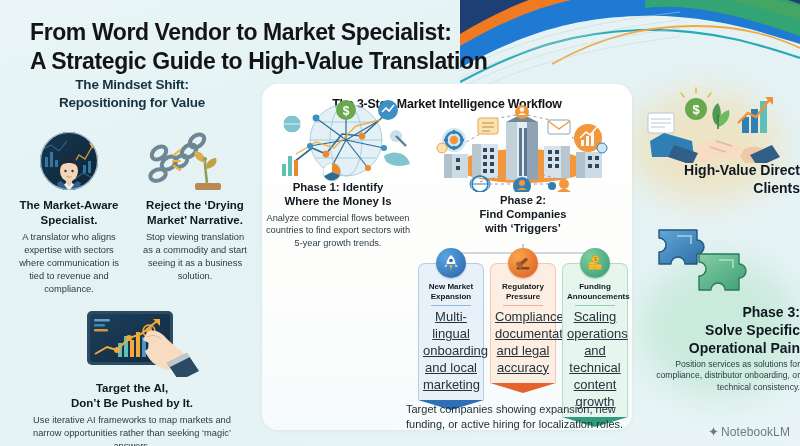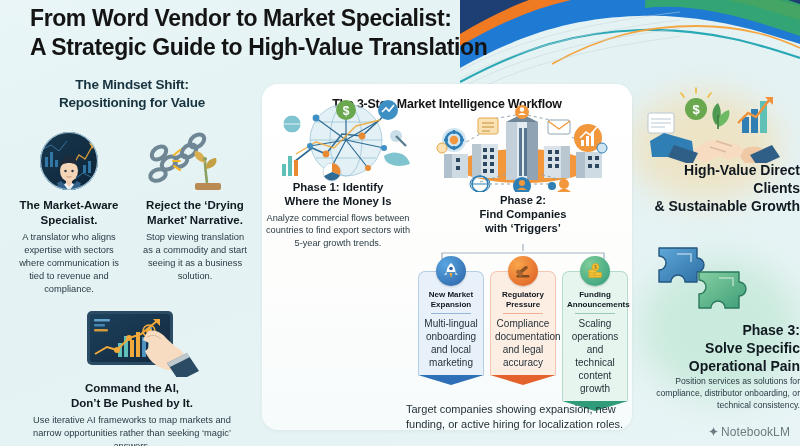--- a/index.html
+++ b/index.html
@@ -16,21 +16,21 @@
     width:800px; height:446px;
     background:linear-gradient(160deg,#e9f5f6 0%,#e4f2f4 40%,#e8f4f5 100%);
     overflow:hidden;
   }
   
   .wave-wrap { position:absolute; top:0; right:0; width:340px; height:110px; overflow:hidden; pointer-events:none; }
   .hair-lines { position:absolute; top:-10px; right:120px; width:260px; height:120px; opacity:.5; }
 
   
   .title {
-    position:absolute; left:30px; top:4px; width:560px;
+    position:absolute; left:30px; top:18px; width:560px;
     font-size:23px; font-weight:bold; line-height:1.25;
     letter-spacing:-0.4px; color:#141414;
   }
   .title .l2 { display:block; }
 
   
   .left-col { position:absolute; left:6px; top:76px; width:252px; }
   .col-head {
     text-align:center; font-size:13.5px; font-weight:bold; line-height:1.35;
     color:#17333f; letter-spacing:-0.2px;
@@ -60,34 +60,34 @@
   .p1-title { font-size:11.4px; font-weight:bold; line-height:1.25; color:#101820; }
   .p1-body { font-size:9.2px; line-height:1.4; margin-top:3px; color:#2a3b44; }
   .p1-ill { position:absolute; left:14px; top:6px; width:140px; height:92px; }
 
   .p2-wrap { position:absolute; left:158px; top:20px; width:206px; }
   .p2-ill { height:88px; }
   .p2-title { text-align:center; font-size:11.2px; font-weight:bold; line-height:1.24; color:#101820; margin-top:2px; }
 
   .connector { position:absolute; left:158px; top:160px; width:206px; height:18px; }
 
-  .trio { position:absolute; left:156px; top:172px; width:210px; display:flex; gap:6px; }
+  .trio { position:absolute; left:156px; top:164px; width:210px; display:flex; gap:6px; }
   .trig-card { width:66px; position:relative; }
   .trig-badge {
     width:30px; height:30px; border-radius:50%; margin:0 auto;
     display:flex; align-items:center; justify-content:center; position:relative; z-index:3;
     box-shadow:0 1px 2px rgba(0,0,0,.18);
   }
   .trig-body-box {
     margin-top:-15px; padding:18px 4px 6px; border-radius:7px 7px 0 0;
     border:1px solid rgba(0,0,0,.10); border-bottom:none; position:relative;
   }
   .trig-name { font-size:8px; font-weight:bold; text-align:center; line-height:1.2; color:#101820; }
   .trig-rule { height:1px; margin:3.5px 8px; }
-  .trig-desc { font-size:10px; text-align:center; line-height:1.3; color:#26333b; }
+  .trig-desc { font-size:13px; text-align:center; line-height:1.3; color:#26333b;text-decoration:underline; }
   .trig-point { width:100%; height:10px; display:block; }
 
   .p2-foot {
     position:absolute; left:144px; top:318px; width:226px; text-align:left;
     font-size:11px; line-height:1.35; color:#1e2c33;
   }
 
   
   .right-col { position:absolute; left:634px; top:84px; width:166px; }
   .r-ill { height:78px; display:flex; align-items:center; justify-content:center; }
@@ -264,21 +264,21 @@
           <circle cx="86" cy="24" r="6" fill="none" stroke="#f0a93a" stroke-width="1.6"></circle>
           <circle cx="86" cy="24" r="3" fill="#f0a93a"></circle>
 
           <path d="M86,24 c7,-2 13,2 18,8 c5,5 10,9 14,11 l8,13 c-6,6 -16,9 -25,6 c-9,-3 -16,-10 -19,-18 c5,-3 3,-5 4,-8 l-6,-3 c2,-5 4,-8 6,-9 z" fill="#f7dcc2"></path>
           <path d="M104,56 l20,-10 l12,18 l-20,10 z" fill="#2b4a63"></path>
           <path d="M104,56 l20,-10 l3,4 l-20,10 z" fill="#ffffff" opacity=".7"></path>
           <path d="M84,30 q8,-4 14,2" stroke="#dcbb9d" stroke-width="1" fill="none"></path>
         </svg>
       </div>
       <div class="mini-title">
-        <div>Command the AI,</div>
+        <div>Target the AI,</div>
         <div>Don’t Be Pushed by It.</div>
       </div>
       <div class="mini-body">Use iterative AI frameworks to map markets and narrow opportunities rather than seeking ‘magic’ answers.</div>
     </div>
   </div>
 
   <div class="center-panel">
     <div class="panel-head">The 3-Step Market Intelligence Workflow</div>
 
     <div class="p1-ill">
@@ -575,21 +575,20 @@
         <path d="M106,66 c8,-4 16,-3 22,2 l6,10 l-22,8 l-10,-12 z" fill="#efc9a6"></path>
         <path d="M36,62 l24,8 l-6,12 l-24,-8 z" fill="#2f5f86"></path>
         <path d="M134,62 l-22,10 l8,12 l22,-10 z" fill="#2f5f86"></path>
         <path d="M72,64 l16,5" stroke="#dcbb9d" stroke-width="1.4"></path>
         <path d="M78,58 l16,5" stroke="#dcbb9d" stroke-width="1.4"></path>
       </svg>
     </div>
 
     <div class="r-title">
       <div>High-Value Direct Clients</div>
-      <div>&amp; Sustainable Growth</div>
     </div>
 
     <div class="r-block2">
       <div class="r-ill" style="height:82px;">
         <svg width="120" height="82" viewBox="0 0 120 82">
           <defs>
             <linearGradient id="pzB" x1="0" y1="0" x2="1" y2="1">
               <stop offset="0" stop-color="#5fa8d8"></stop>
                 <stop offset="1" stop-color="#2d6ea4"></stop>
             </linearGradient>

